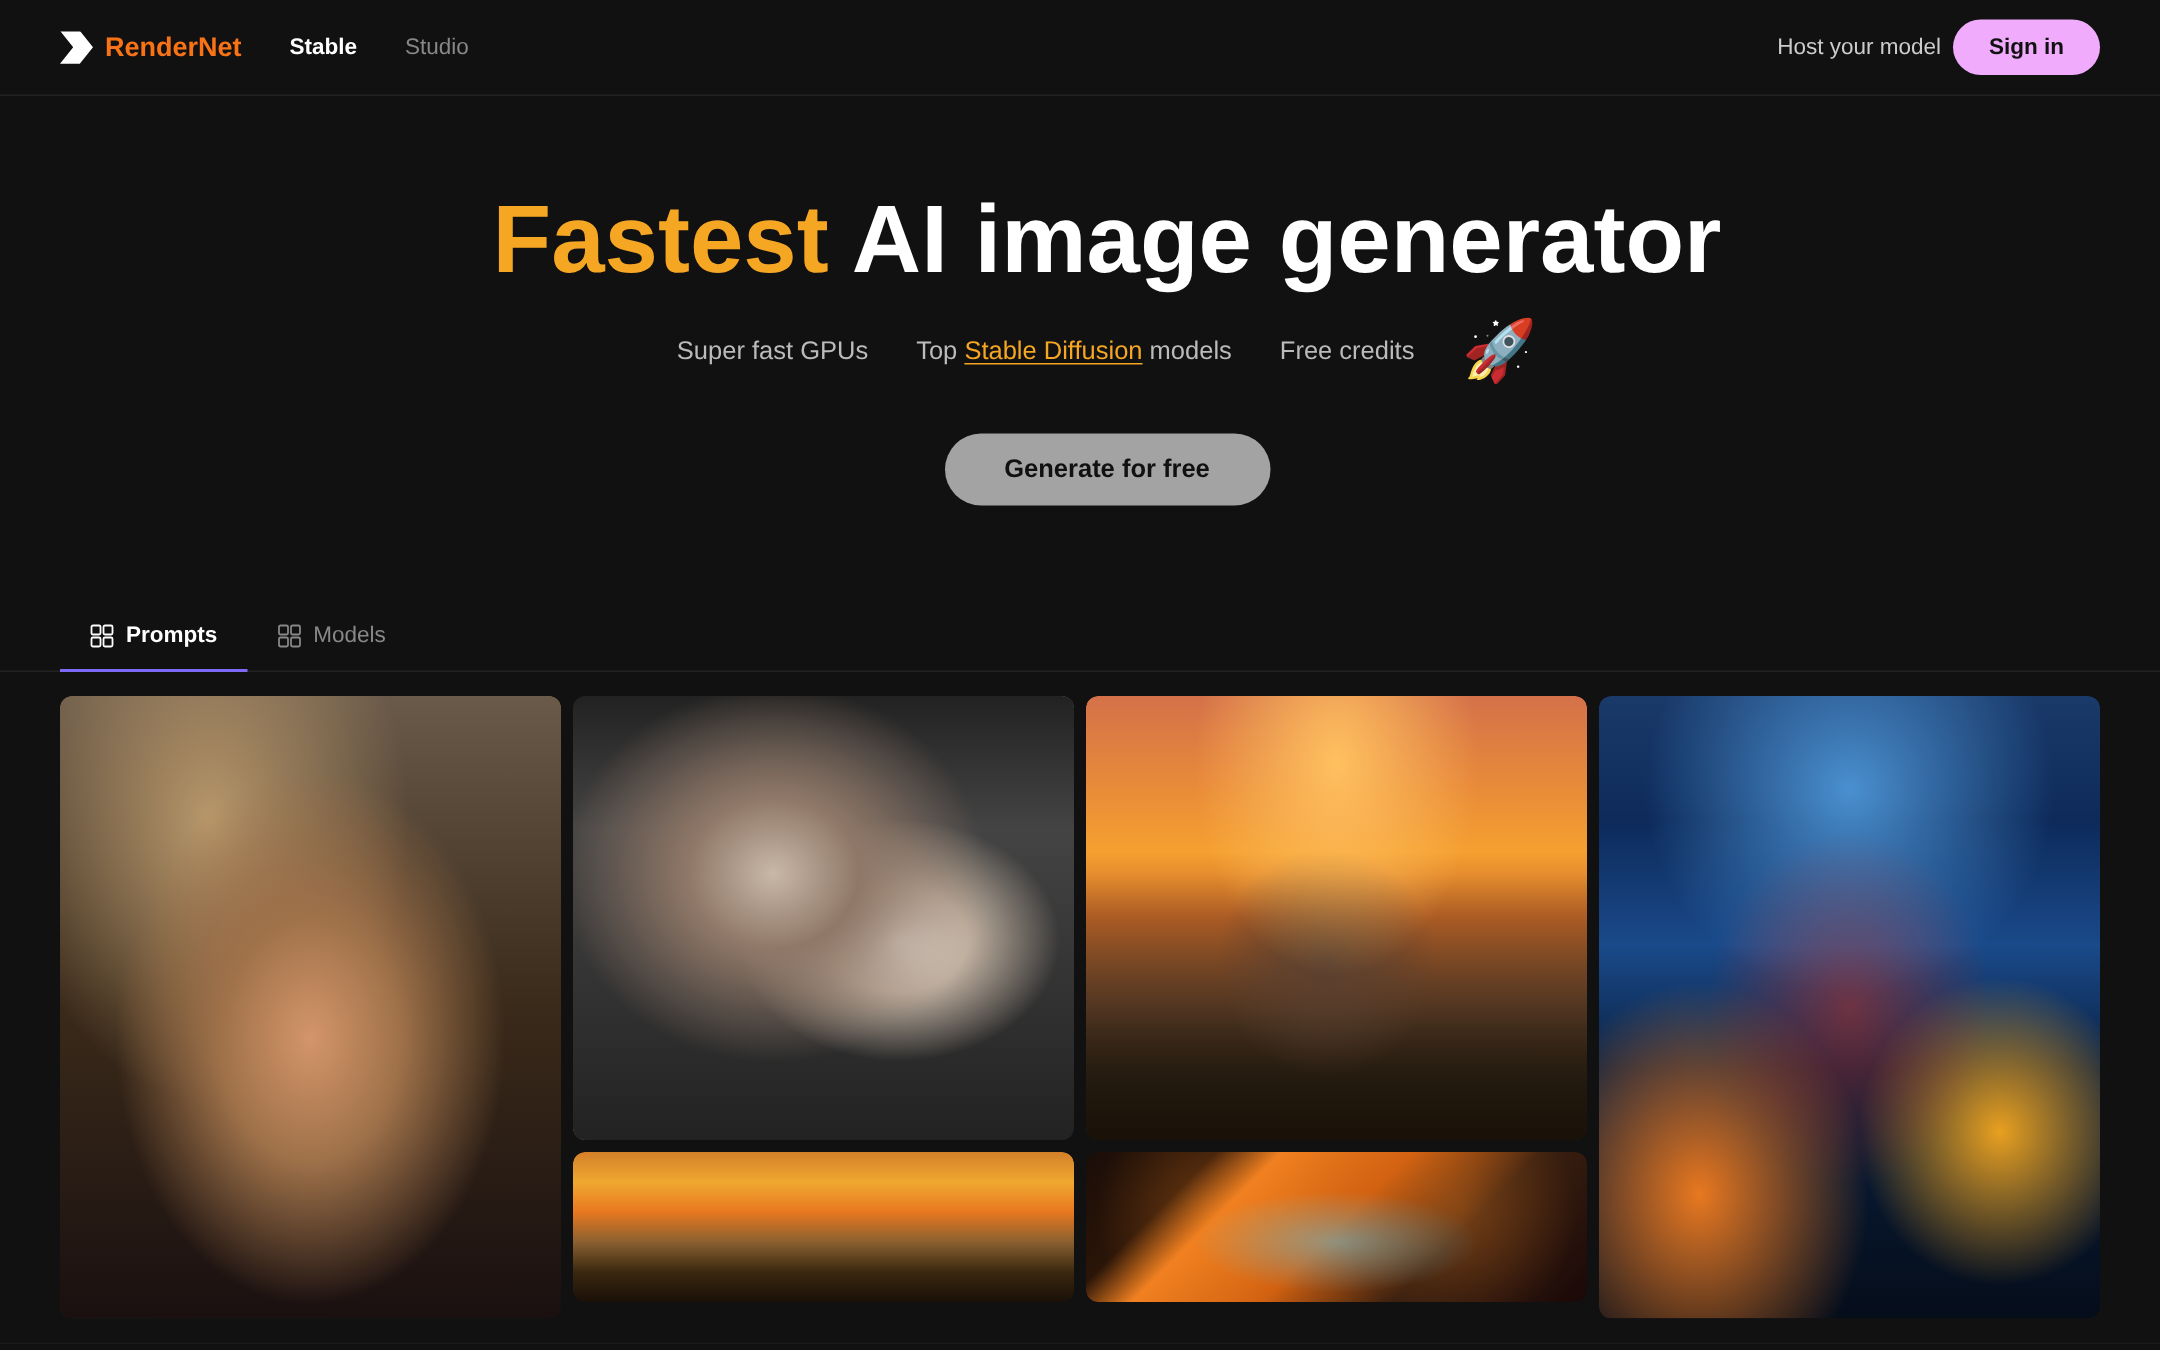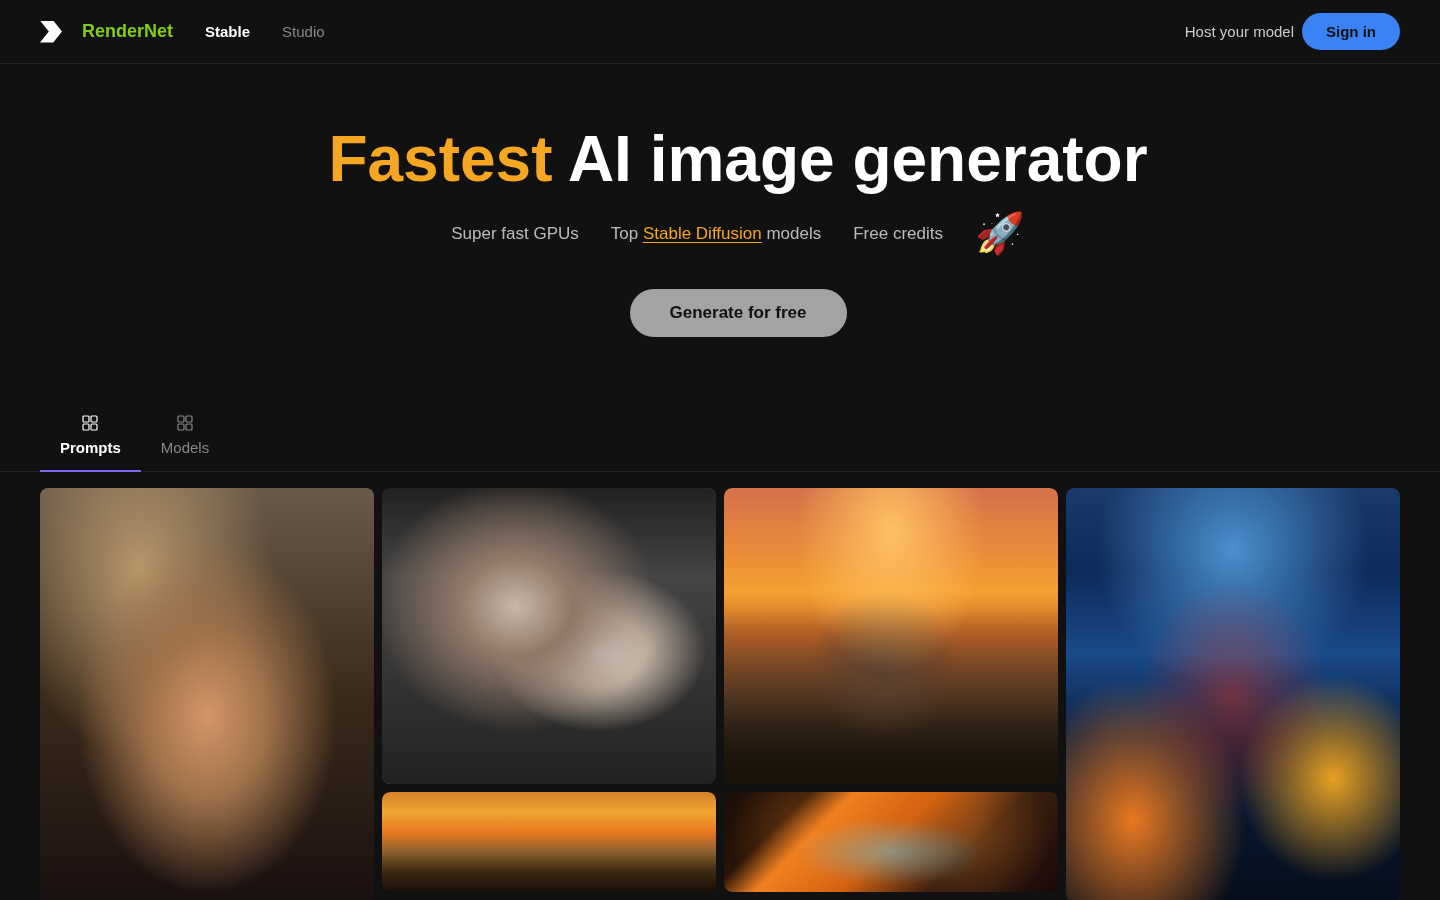--- a/index.html
+++ b/index.html
@@ -17,24 +17,24 @@
       display: flex;
       align-items: center;
       padding: 0 40px;
       height: 64px;
       border-bottom: 1px solid #222;
       position: relative;
     }
     .nav-logo {
       display: flex;
       align-items: center;
-      gap: 20px;
+      gap: 8px;
       font-weight: 700;
       font-size: 18px;
-      color: #84cc16;
+      color: #f97316;
       text-decoration: none;
     }
     .logo-icon {
       width: 22px;
       height: 22px;
       background: #fff;
       clip-path: polygon(0 0, 60% 0, 100% 50%, 60% 100%, 0 100%, 40% 50%);
     }
     .nav-links {
       display: flex;
@@ -55,21 +55,21 @@
       gap: 8px;
       margin-left: auto;
     }
     .host-link {
       color: #ccc;
       font-size: 15px;
       cursor: pointer;
       text-decoration: none;
     }
     .sign-in-btn {
-      background: #3b82f6;
+      background: #f0abfc;
       color: #111;
       border: none;
       border-radius: 999px;
       padding: 10px 24px;
       font-size: 15px;
       font-weight: 600;
       cursor: pointer;
     }
 
     
@@ -125,21 +125,20 @@
     .tab {
       display: flex;
       align-items: center;
       gap: 8px;
       padding: 14px 20px;
       cursor: pointer;
       font-size: 15px;
       color: #888;
       border-bottom: 2px solid transparent;
       margin-bottom: -1px;
-      flex-direction: column;
     }
     .tab.active {
       color: #fff;
       font-weight: 600;
       border-bottom: 2px solid #7c6af7;
     }
     .tab-icon {
       width: 16px;
       height: 16px;
       display: inline-flex;

